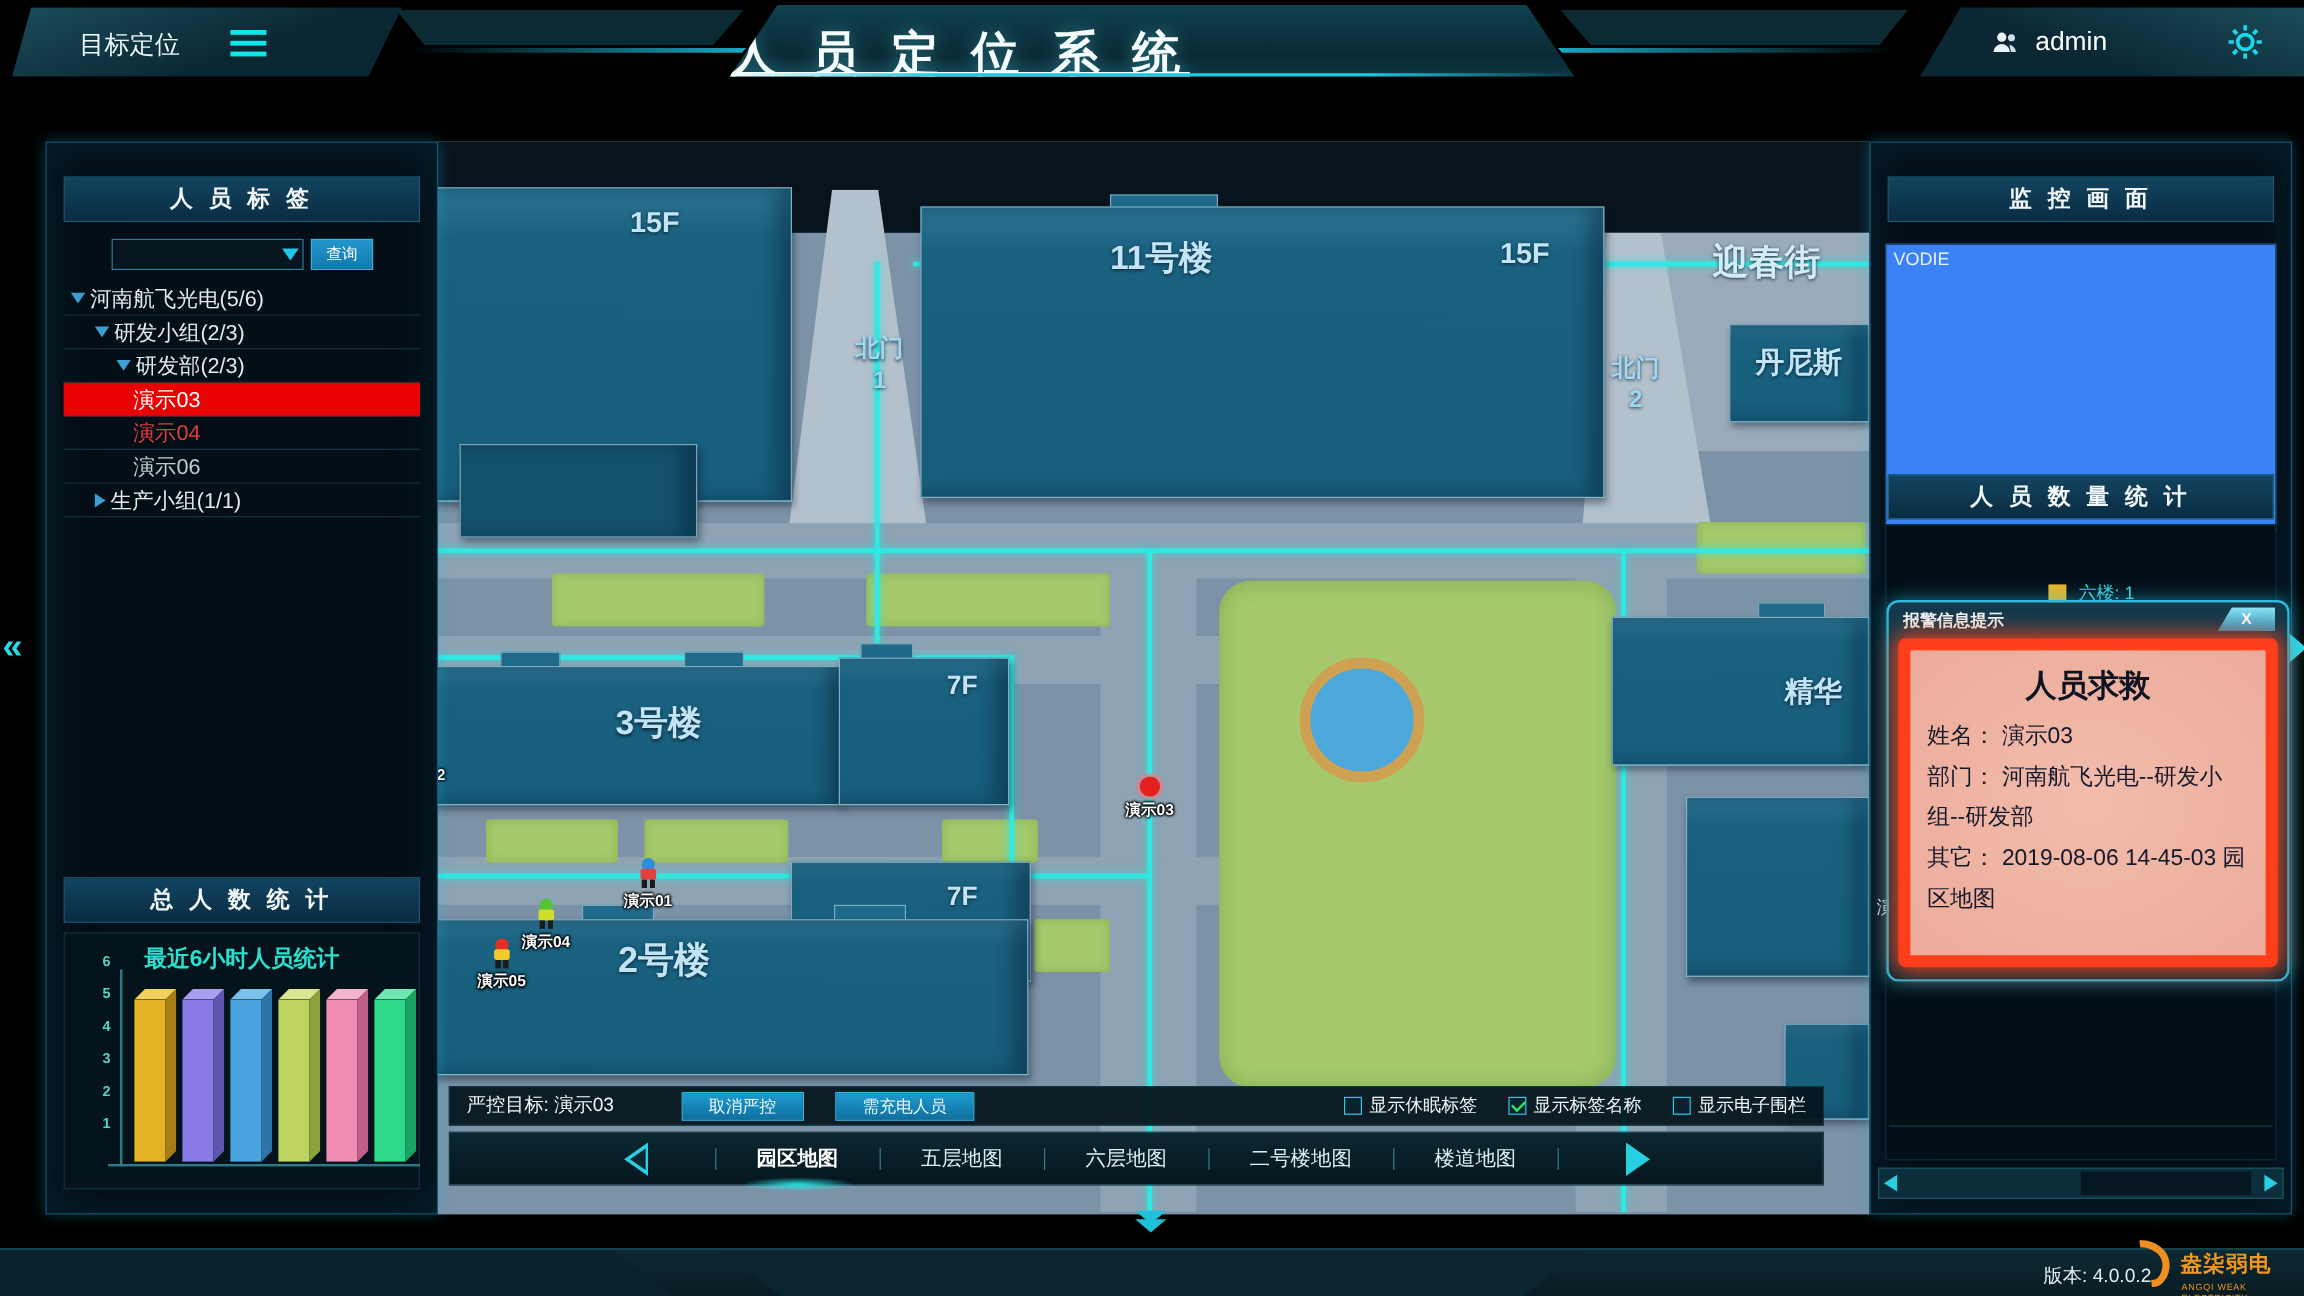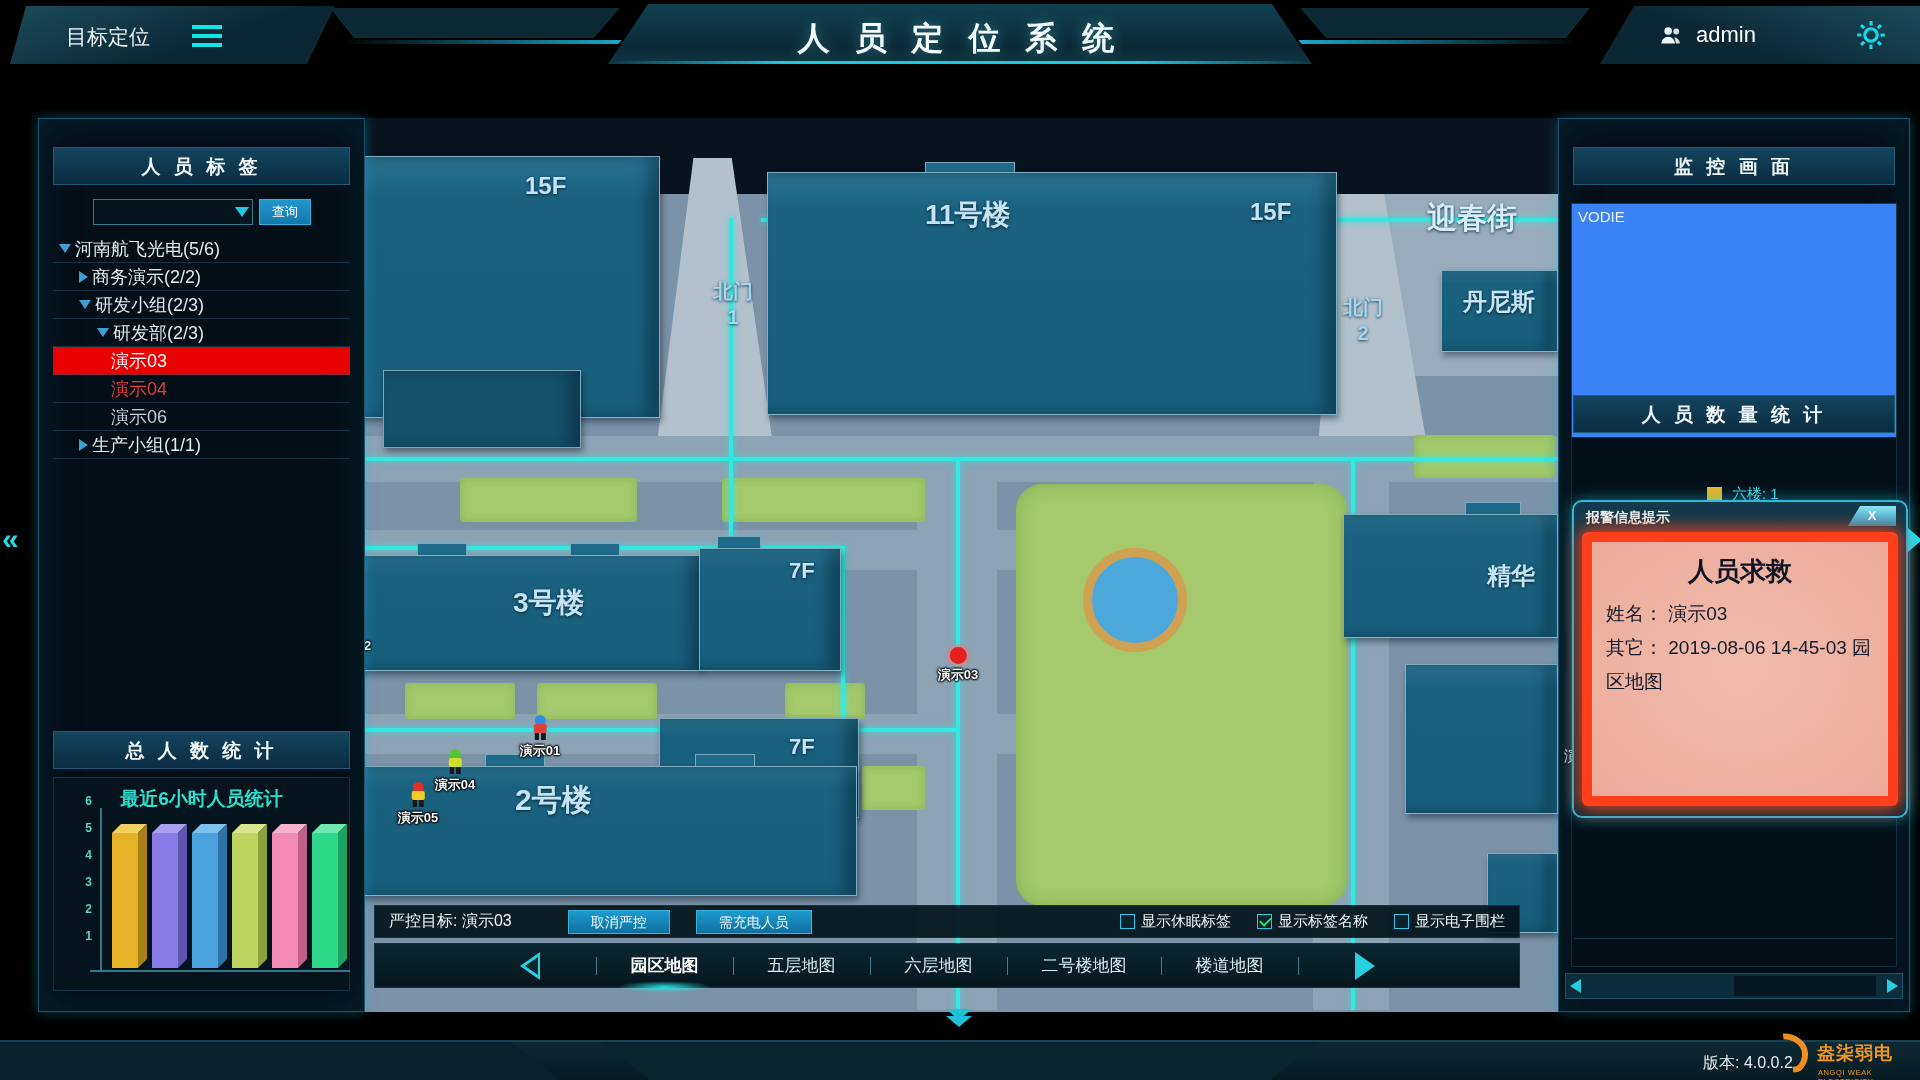--- a/index.html
+++ b/index.html
@@ -20,22 +20,22 @@
   .hdr-strip.r{left:1300px;width:290px;clip-path:polygon(0 0,100% 0,calc(100% - 24px) 100%,26px 100%);}
   .hdr-line{position:absolute;height:4px;background:linear-gradient(90deg,rgba(18,150,180,0),#1ba6c6);}
   .hdr-line.l{left:340px;top:40px;width:280px;transform:skewX(-42deg);}
   .hdr-line.r{left:1300px;top:40px;width:280px;transform:skewX(42deg);
     background:linear-gradient(90deg,#1ba6c6,rgba(18,150,180,0));}
   .hdr-center{position:absolute;left:608px;top:4px;width:704px;height:60px;
     clip-path:polygon(40px 0,664px 0,100% 100%,0 100%);
     background:linear-gradient(180deg,#10414f,#0a2a35 70%,#0d3642);}
   .hdr-center::after{content:"";position:absolute;left:0;bottom:0;width:100%;height:3px;
     background:linear-gradient(90deg,transparent,#22c8e0 25%,#22c8e0 75%,transparent);}
-  .hdr-title{position:absolute;left:0;top:13px;width:100%;text-align:center;font-size:32px;
-    letter-spacing:8px;font-weight:bold;color:#f4fcfe;text-shadow:0 0 14px rgba(90,220,240,.4);}
+  .hdr-title{position:absolute;left:0;top:13px;width:100%;text-align:left;font-size:40px;
+    letter-spacing:8px;font-weight:bold;color:#f4fcfe;text-shadow:0 0 14px rgba(90,220,240,.4);text-decoration:underline;}
   .hdr-right{position:absolute;left:1600px;top:6px;width:320px;height:58px;
     clip-path:polygon(34px 0,100% 0,100% 100%,0 100%);
     background:linear-gradient(200deg,#1b4c5a,#0a2733 62%);}
   .user-ic{position:absolute;left:58px;top:16px;}
   .user-name{position:absolute;left:96px;top:16px;font-size:22px;color:#ffffff;}
   .gear-ic{position:absolute;right:32px;top:12px;cursor:pointer;}
 
   
   .panel{position:absolute;top:118px;height:894px;background:rgba(4,16,24,.9);
     border:1px solid #17546e;z-index:20;
@@ -386,24 +386,20 @@
     <div class="sec-h" style="top:28px">人 员 标 签</div>
     <input class="search-input" value="" style="">
     <span class="search-caret"></span>
     <button class="search-btn">查询</button>
 
     <div class="tree">
       <div class="tree-row state-normal indent-0 arrow-down">
           <span class="tri"></span>
           <span class="tl">河南航飞光电(5/6)</span>
         </div>
-      <div class="tree-row state-normal indent-1 arrow-right">
-          <span class="tri"></span>
-          <span class="tl">商务演示(2/2)</span>
-        </div>
       <div class="tree-row state-normal indent-1 arrow-down">
           <span class="tri"></span>
           <span class="tl">研发小组(2/3)</span>
         </div>
       <div class="tree-row state-normal indent-2 arrow-down">
           <span class="tri"></span>
           <span class="tl">研发部(2/3)</span>
         </div>
       <div class="tree-row state-selected-alarm indent-3">
           <span class="tl">演示03</span>
@@ -462,20 +458,21 @@
   </div>
 
   <div class="popup">
     <span class="popup-title">报警信息提示</span>
     <span class="popup-close">X</span>
     <div class="popup-red">
       <div class="popup-inner">
         <div class="alert-title">人员求救</div>
         <div class="fields">
           <div><span>姓名：</span> <span>演示03</span></div>
+          <div><span>部门：</span> <span>河南航飞光电--研发小组--研发部</span></div>
           <div><span>其它：</span> <span>2019-08-06 14-45-03 园区地图</span></div>
         </div>
       </div>
     </div>
   </div>
 
   <span class="edge-left">«</span>
   <span class="edge-right"></span>
 
   <div class="footer">

